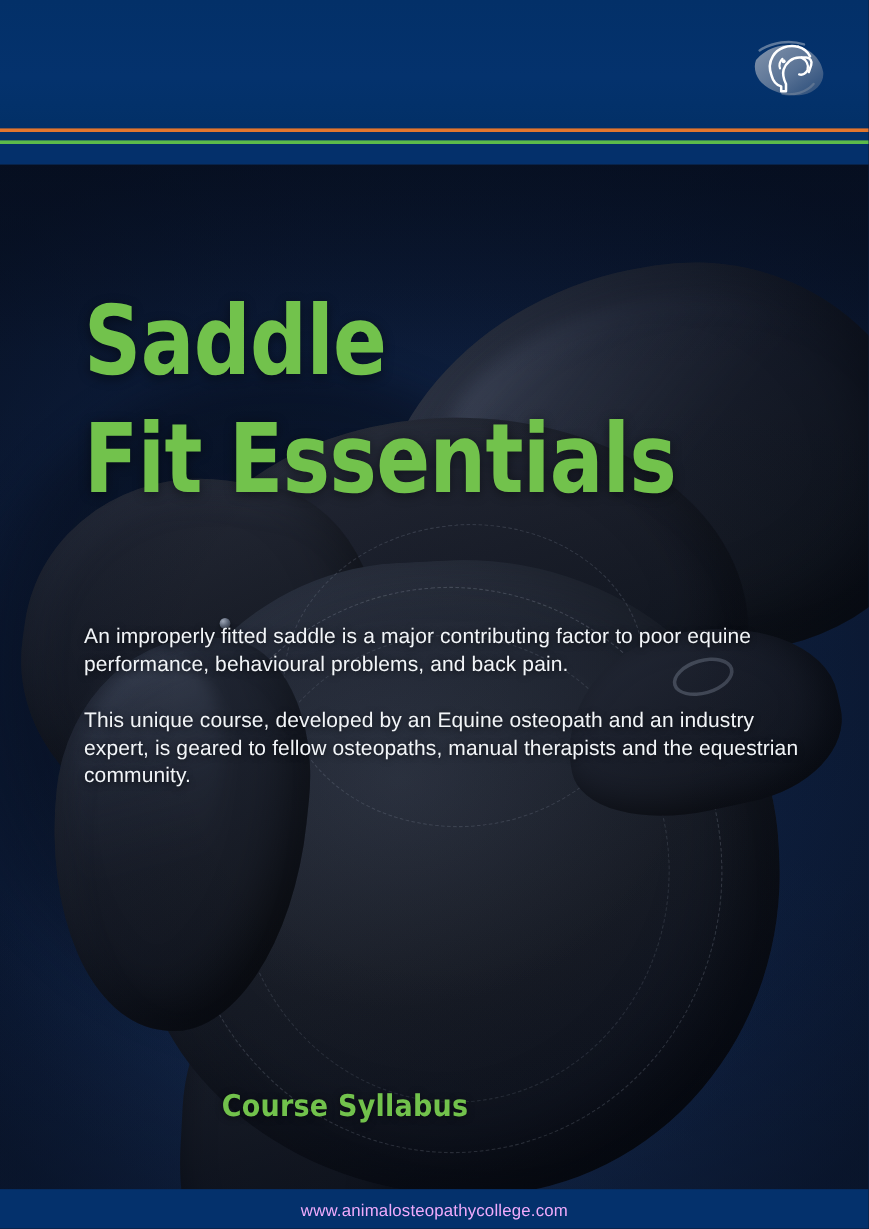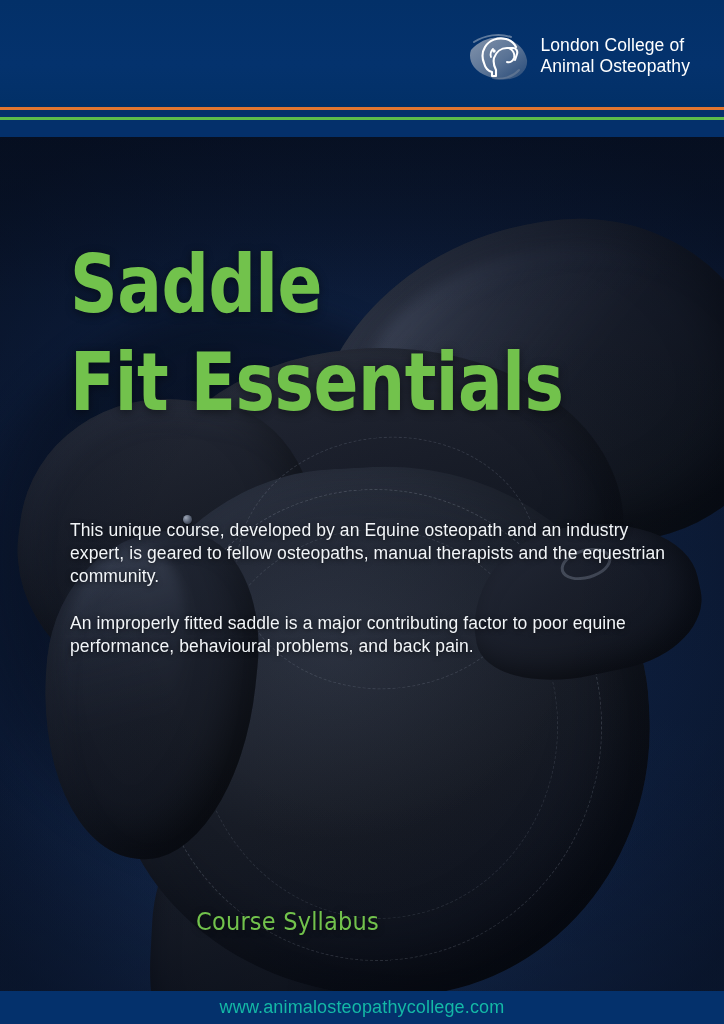--- a/index.html
+++ b/index.html
@@ -300,42 +300,42 @@
   .para + .para { margin-top: 24px; }
 
   .syllabus {
     position: absolute;
     left: 0;
     top: 780px;
     width: 575px;
     text-align: center;
     color: #72c24c;
     font-family: "Liberation Sans Narrow", "DejaVu Sans Condensed", "Liberation Sans", sans-serif;
-    font-weight: normal;
+    font-weight: bold;
     font-size: 25px;
     letter-spacing: .2px;
     text-shadow: 0 1px 6px rgba(0,0,0,.5);
   }
 
   
   .footer-bar {
     position: absolute;
     left: 0; top: 991px;
     width: 724px;
     height: 33px;
     background: #04316c;
     z-index: 6;
     display: flex;
     align-items: center;
     justify-content: center;
   }
   .footer-url {
-    color: #14b8a6;
+    color: #f0abfc;
     font-family: "Liberation Sans", sans-serif;
-    font-size: 18px;
+    font-size: 14px;
     letter-spacing: .15px;
   }
 </style>
 </head>
 <body>
 
 <div class="page">
 
   <div class="header-bar">
     <div class="logo-block">
@@ -352,24 +352,20 @@
           <path d="M2 20 C10 11, 22 6, 34 8 C46 10, 56 18, 58 30 C59 39, 52 47, 41 49 C28 51, 12 46, 5 37 C1 32, 0 25, 2 20 Z" fill="url(#brushg)"></path>
           <path d="M5 12 C16 5, 30 3, 42 7" stroke="#aab4c4" stroke-opacity=".55" stroke-width="2" fill="none" stroke-linecap="round"></path>
           <path d="M50 40 C44 47, 33 50, 24 48" stroke="#7e8b9f" stroke-opacity=".5" stroke-width="2" fill="none" stroke-linecap="round"></path>
 
           <path d="M37 9 C29 7, 20 10, 16 17 C13 22, 13 28, 15 33 C16 37, 19 41, 23 42 L23 46 L27 46 L27 40 C25 36, 24 32, 25 28 C27 22, 32 18, 38 18 L44 18 C47 18, 49 21, 48 24 L46 30" fill="none" stroke="#ffffff" stroke-width="2.1" stroke-linecap="round" stroke-linejoin="round"></path>
           <path d="M37 9 C41 10, 45 13, 47 17" fill="none" stroke="#ffffff" stroke-width="2.1" stroke-linecap="round"></path>
           <path d="M24 19 C22 21, 21 24, 22 27" fill="none" stroke="#ffffff" stroke-width="1.8" stroke-linecap="round"></path>
           <circle cx="25" cy="21" r="1.7" fill="#ffffff"></circle>
           <path d="M40 18 C44 20, 46 24, 45 28 C44 31, 41 33, 38 32" fill="none" stroke="#ffffff" stroke-width="2" stroke-linecap="round"></path>
         </svg>
-      </span>
-      <span class="logo-text">
-        <span class="l1">London College of</span>
-        <span class="l2">Animal Osteopathy</span>
       </span>
     </div>
   </div>
 
   <div class="stripe-band">
     <div class="stripe orange"></div>
     <div class="stripe green"></div>
   </div>
 
   <div class="hero">
@@ -399,22 +395,22 @@
     <div class="hero-textscrim"></div>
   </div>
 
   <div class="content">
     <h1 class="title">
       <span class="l1">Saddle</span>
       <span class="l2">Fit Essentials</span>
     </h1>
 
     <div class="para-wrap">
+      <p class="para">An improperly fitted saddle is a major contributing factor to poor equine performance, behavioural problems, and back pain.</p>
       <p class="para">This unique course, developed by an Equine osteopath and an industry expert, is geared to fellow osteopaths, manual therapists and the equestrian community.</p>
-      <p class="para">An improperly fitted saddle is a major contributing factor to poor equine performance, behavioural problems, and back pain.</p>
     </div>
 
     <div class="syllabus">Course Syllabus</div>
   </div>
 
   <div class="footer-bar">
     <span class="footer-url">www.animalosteopathycollege.com</span>
   </div>
 
 </div>

